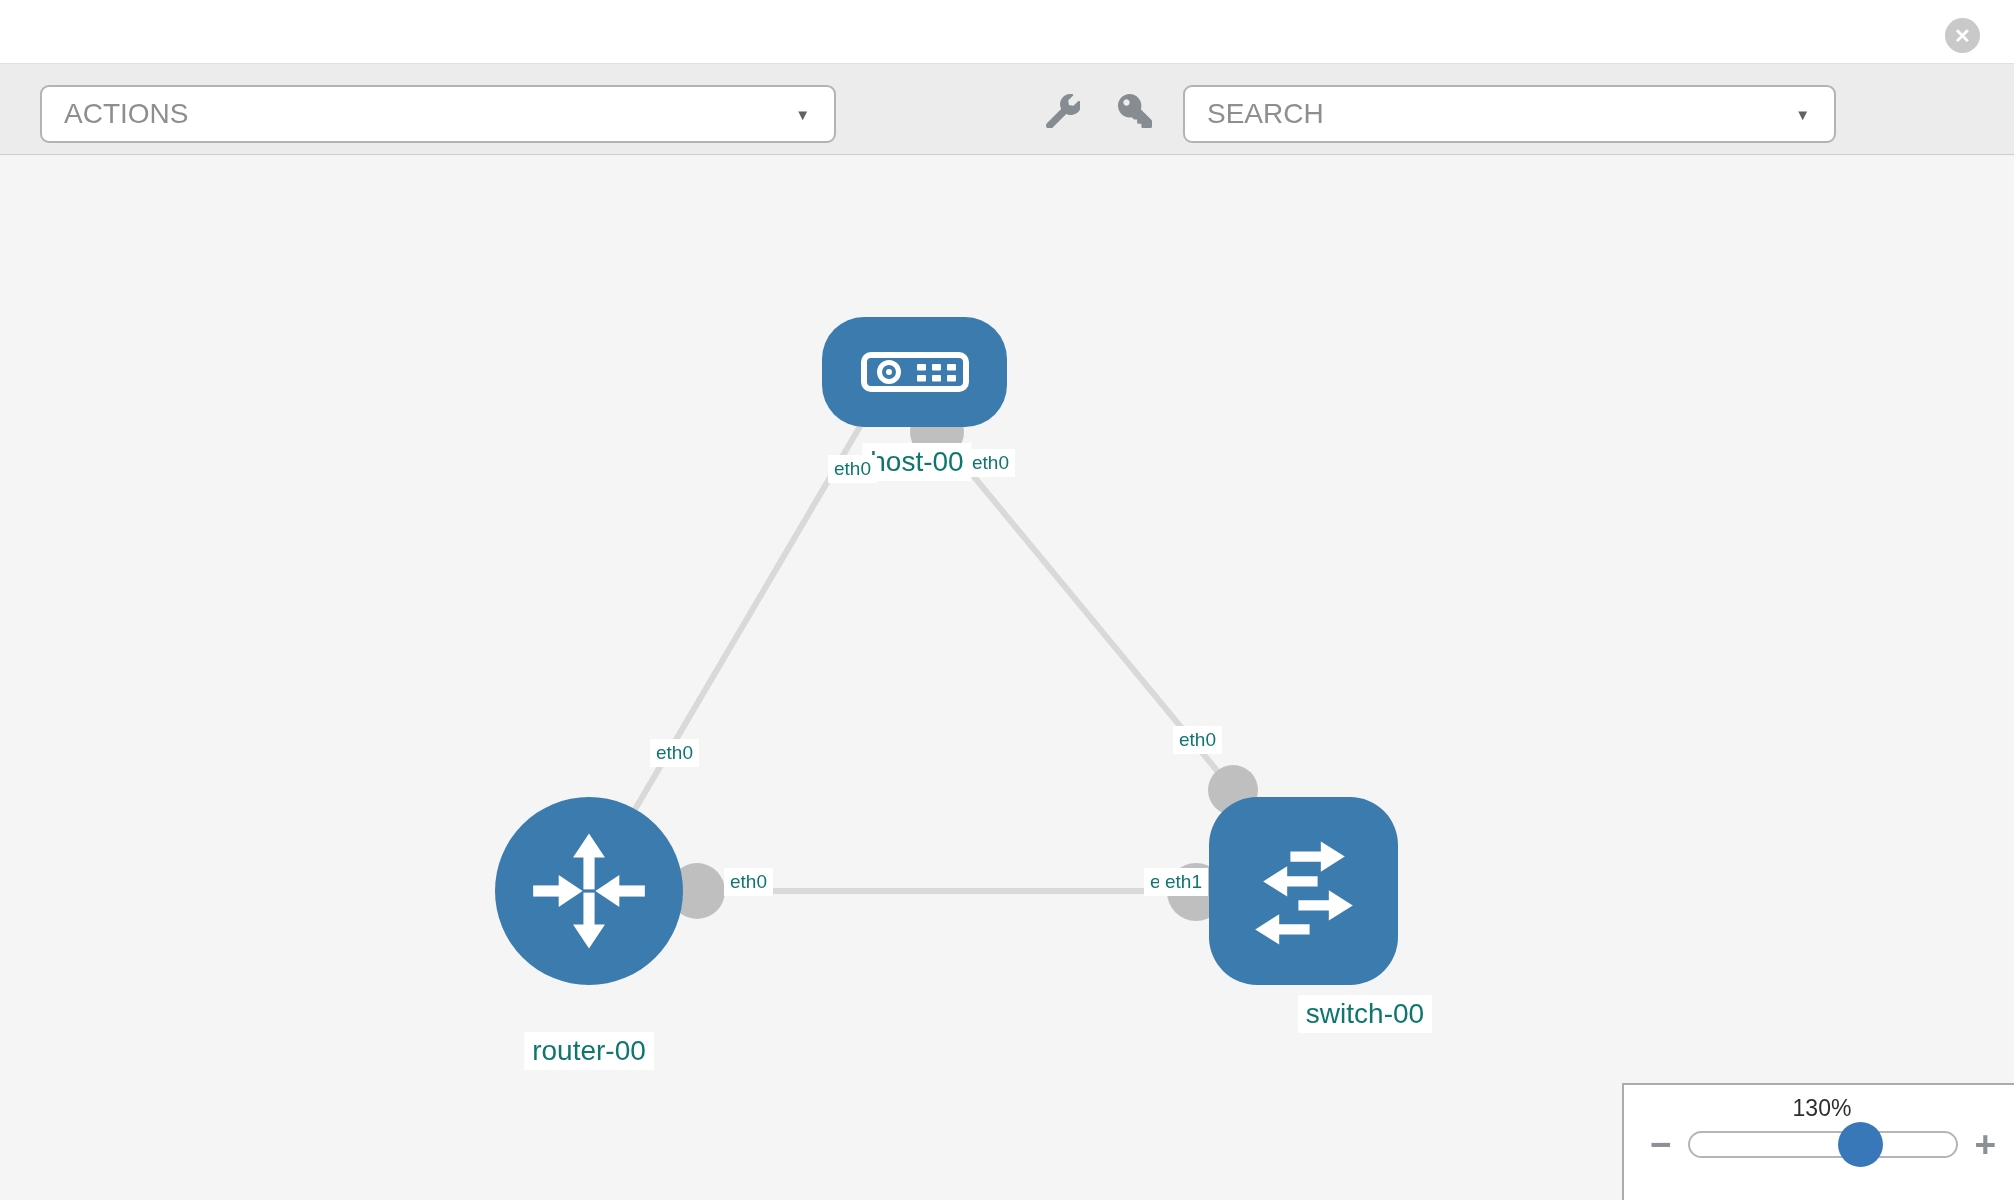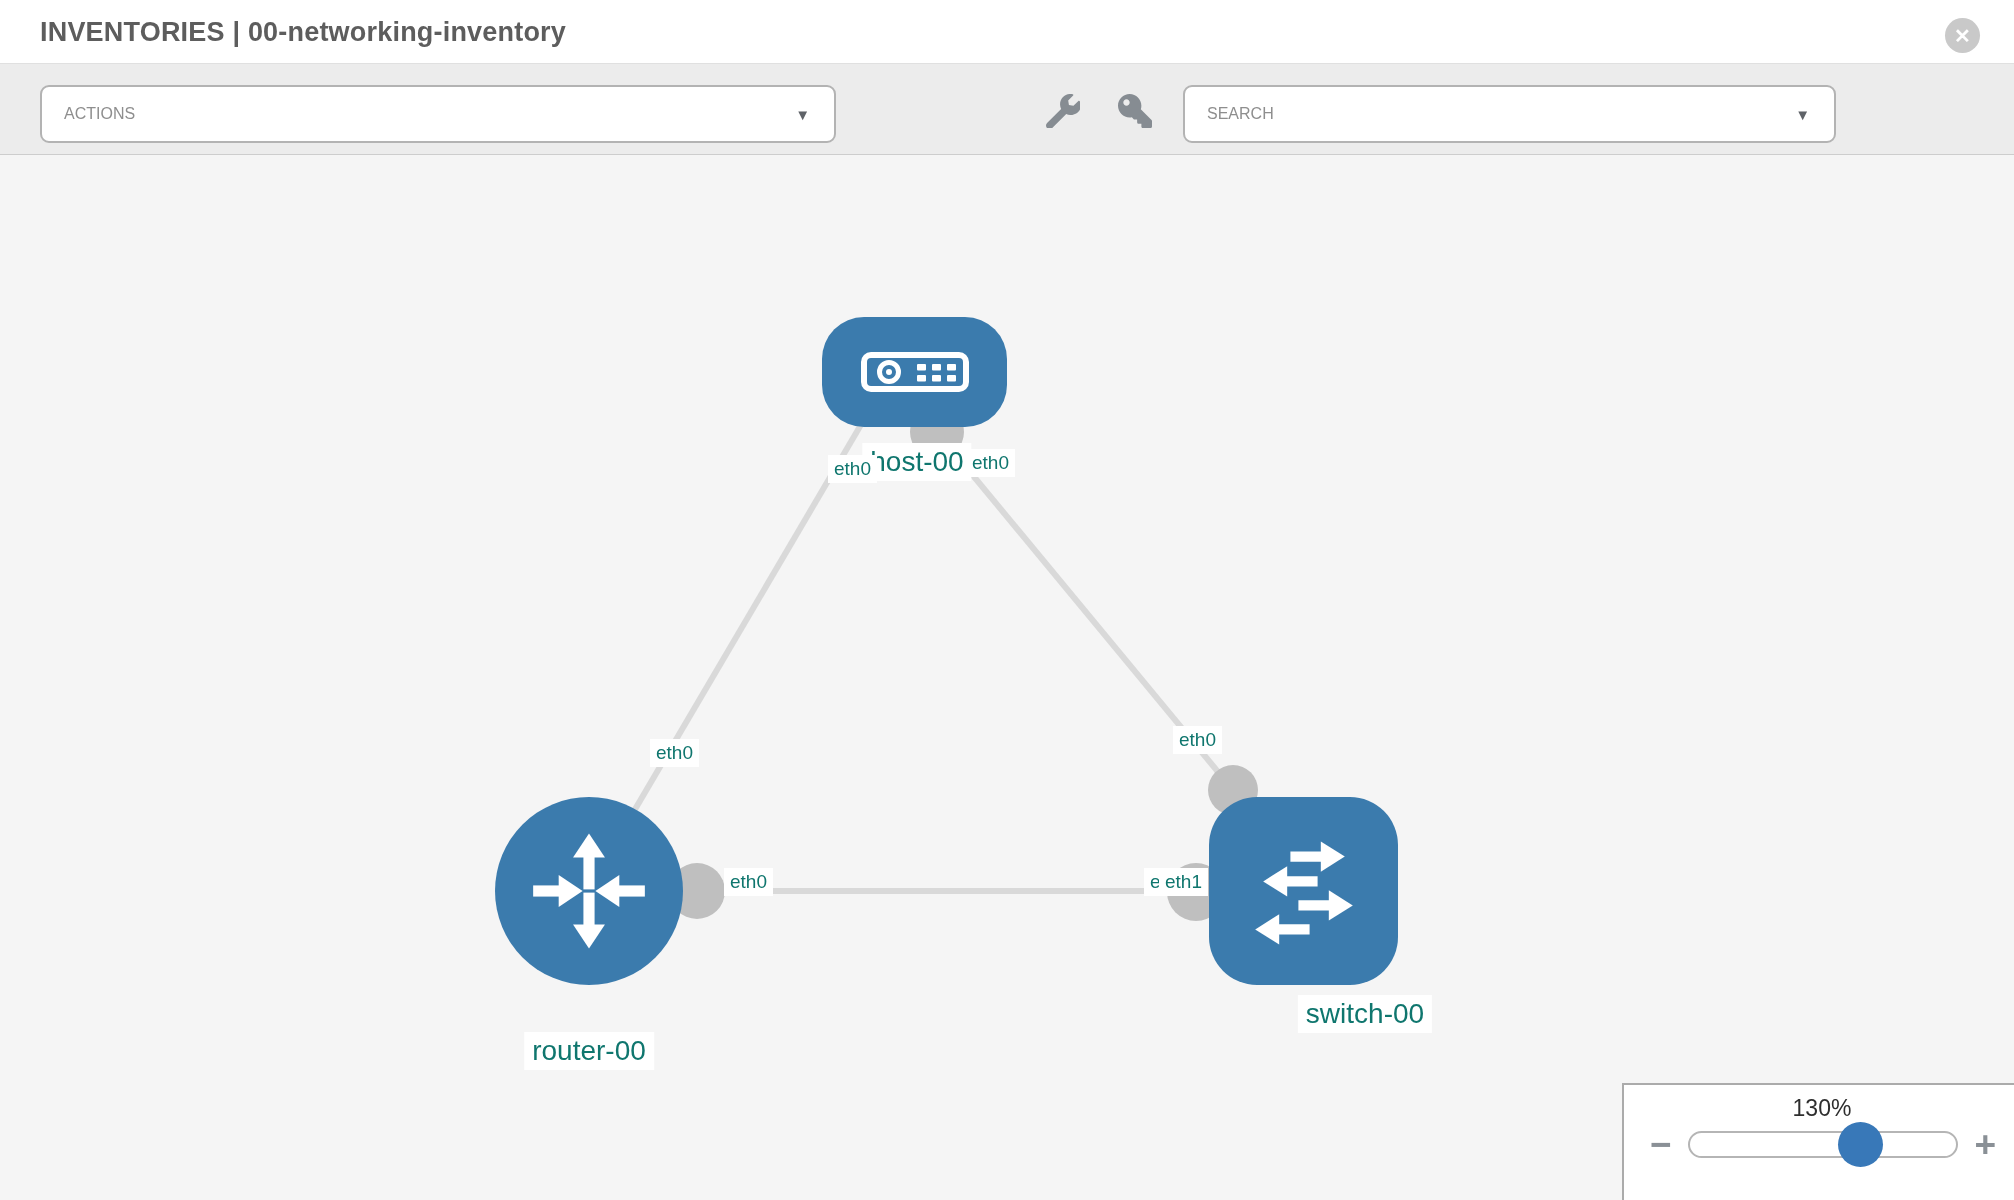--- a/index.html
+++ b/index.html
@@ -14,21 +14,21 @@
                border-radius:50%; background:#c9c9c9; color:#fff; font-size:20px;
                font-weight:700; display:flex; align-items:center; justify-content:center;
                cursor:pointer; line-height:1; }
 
   
   .toolbar { position:relative; width:100%; height:92px; background:#ececec;
              border-top:1px solid #e0e0e0; border-bottom:1px solid #cdcdcd; }
   .select-box { position:absolute; top:21px; height:58px; background:#fff;
                 border:2px solid #b3b3b3; border-radius:9px; display:flex;
                 align-items:center; padding:0 22px; cursor:pointer; }
-  .select-box .sel-label { font-size:16px; color:#8e8e8e; }
+  .select-box .sel-label { font-size:28px; color:#8e8e8e; }
   .select-box .caret { position:absolute; right:24px; top:50%; transform:translateY(-50%);
                        font-size:15px; color:#5f6368; }
   .actions-select { left:40px; width:796px; }
   .search-select  { left:1183px; width:653px; }
   .tool-icon { position:absolute; top:30px; width:34px; height:34px; cursor:pointer; }
   .wrench-icon { left:1046px; }
   .key-icon    { left:1118px; }
 
   
   .canvas { position:relative; width:2014px; height:1045px; background:#f5f5f5;
@@ -69,21 +69,20 @@
   .zoom-track { flex:1; height:27px; margin:0 16px; background:#fff;
                 border:2px solid #b5b5b5; border-radius:15px; position:relative;
                 cursor:pointer; }
   .zoom-thumb { position:absolute; left:calc(64% - 22px); top:-11px; width:45px;
                 height:45px; border-radius:50%; background:#3878b8; cursor:grab; }
 </style>
 </head>
 <body>
 
 <div class="header">
-  <div class="page-title">INVENTORIES | 00-networking-inventory</div>
   <div class="close-btn">
     <span>✕</span>
   </div>
 </div>
 
 <div class="toolbar">
   <div class="select-box actions-select">
     <span class="sel-label">ACTIONS</span>
     <span class="caret">▼</span>
   </div>

